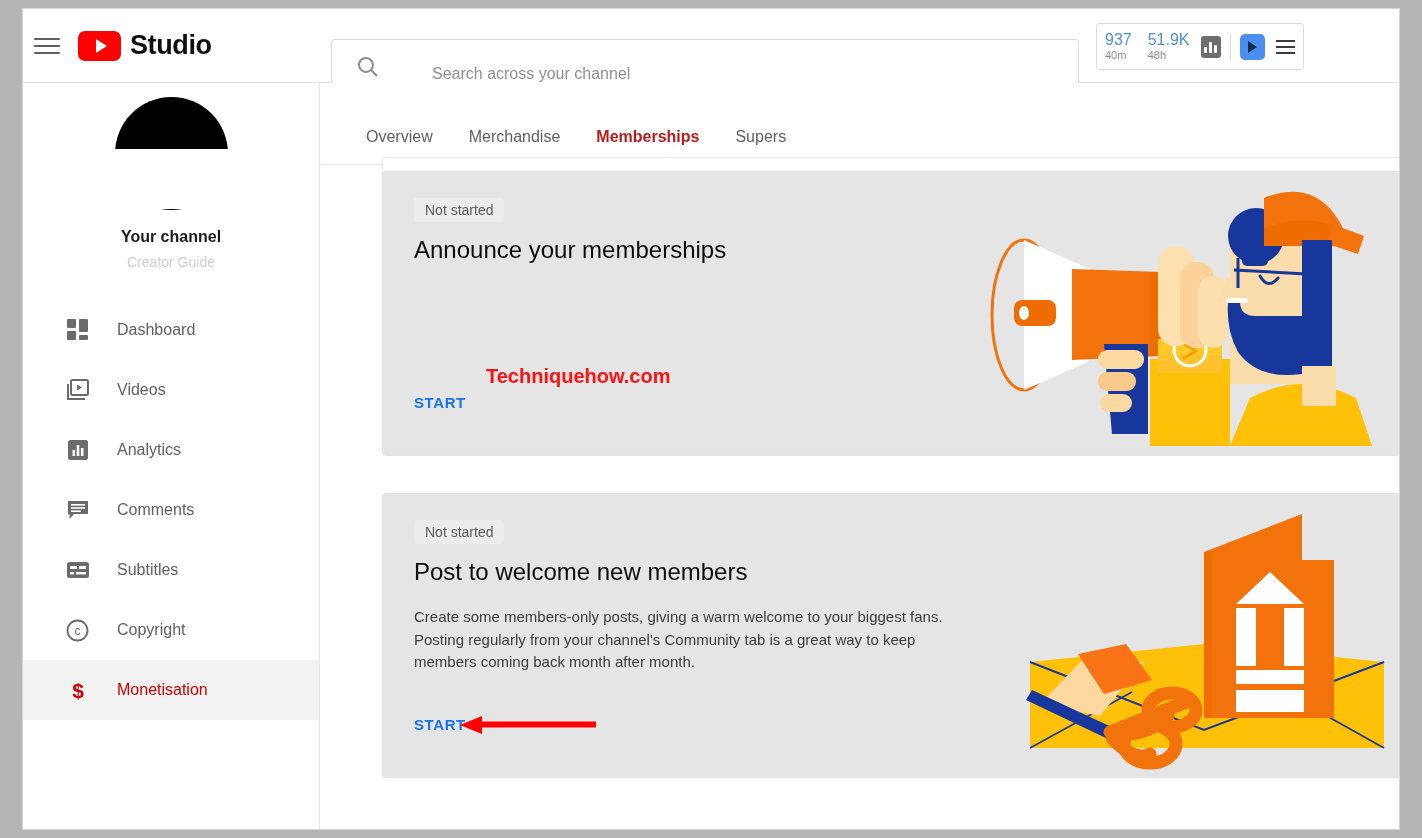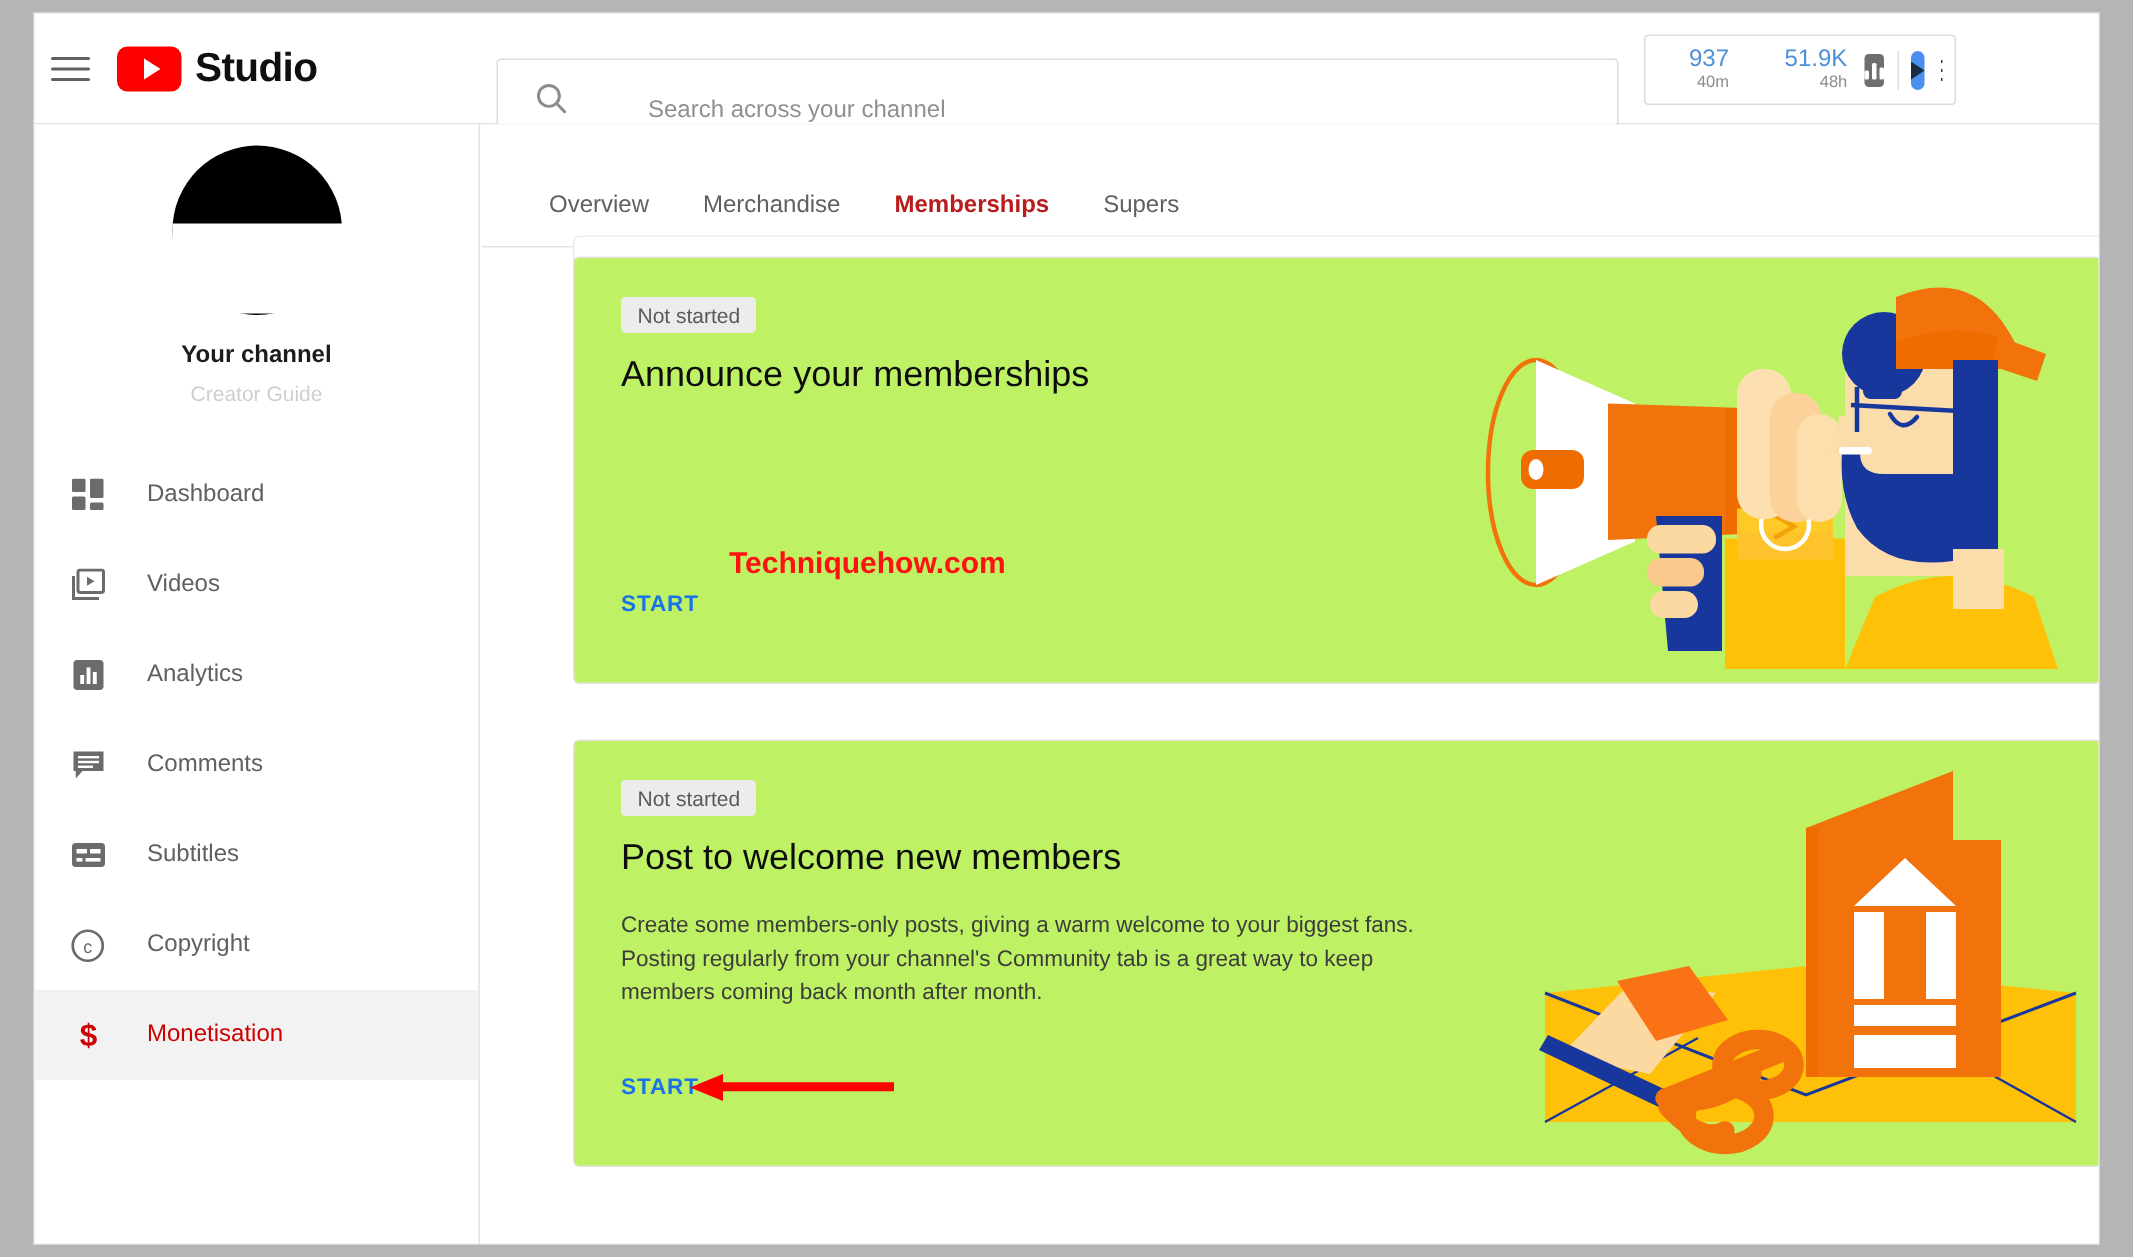--- a/index.html
+++ b/index.html
@@ -56,21 +56,21 @@
     font-family: "Liberation Sans", sans-serif; width: 640px; background: transparent;
   }
   .search-input::placeholder { color: #909090; }
 
   .stats-panel {
     position: absolute; left: 1073px; top: 14px;
     width: 208px; height: 47px;
     border: 1px solid #dcdcdc; border-radius: 3px;
     display: flex; align-items: center; background: #fff;
   }
-  .stat { text-align: right; padding: 0 8px; cursor: pointer; margin-left: 21px; }
+  .stat { text-align: left; padding: 0 8px; cursor: pointer; }
   .stat .num { font-size: 16px; color: #4d90d9; line-height: 1.05; }
   .stat .lbl { font-size: 11px; color: #8d8d8d; line-height: 1.15; }
   .bar-chip {
     width: 22px; height: 22px; background: #6e6e6e; border-radius: 3px;
     display: flex; align-items: flex-end; justify-content: center; gap: 2px;
     padding-bottom: 5px; margin-left: 3px; cursor: pointer;
   }
   .bar-chip i { display: block; width: 3px; background: #fff; border-radius: 1px; }
   .divider-v { width: 1px; height: 26px; background: #dedede; margin: 0 9px; }
   .app-chip {
@@ -103,21 +103,21 @@
   }
   .channel-name {
     margin-top: 18px; font-size: 16px; font-weight: bold; color: #1c1c1c;
   }
   .creator-guide {
     margin-top: 8px; font-size: 14px; color: #cfcfcf;
   }
   .navlist { margin-top: 30px; }
   .navitem {
     display: flex; align-items: center; height: 60px;
-    padding-left: 23px; cursor: pointer; gap: 27px;
+    padding-left: 42px; cursor: pointer; gap: 27px;
   }
   .navitem .ilabel { font-size: 16px; color: #606060; }
   .navitem.active { background: #f2f2f2; }
   .navitem.active .ilabel { color: #cc0000; font-weight: normal; }
   .nav-ico { width: 25px; height: 25px; flex: none; display: flex; align-items: center; justify-content: center; }
   .sb-scroll {
     position: absolute; left: 306px; top: 340px; width: 8px; height: 287px;
     background: #9e9e9e;
   }
 
@@ -143,21 +143,21 @@
 
   .cards-area { position: absolute; left: 0; top: 82px; width: 1080px; height: 666px; }
 
   .ghost-card {
     position: absolute; left: 61px; top: -8px; width: 1019px; height: 22px;
     border: 1px solid #ebebeb; border-radius: 4px; background: #fff;
   }
 
   .card {
     position: absolute; left: 61px; width: 1019px;
-    border: 1px solid #e3e3e3; border-radius: 4px; background: #bef264;
+    border: 1px solid #e3e3e3; border-radius: 4px; background: #e5e5e5;
     overflow: hidden;
   }
   #card-0 { top: 6px;  height: 285px; }
   #card-1 { top: 328px; height: 285px; }
 
   .card-body { position: absolute; left: 31px; top: 26px; width: 580px; }
   .badge {
     display: inline-block; background: #ececec; color: #5a5a5a;
     font-size: 14px; padding: 4px 11px; border-radius: 3px;
   }

